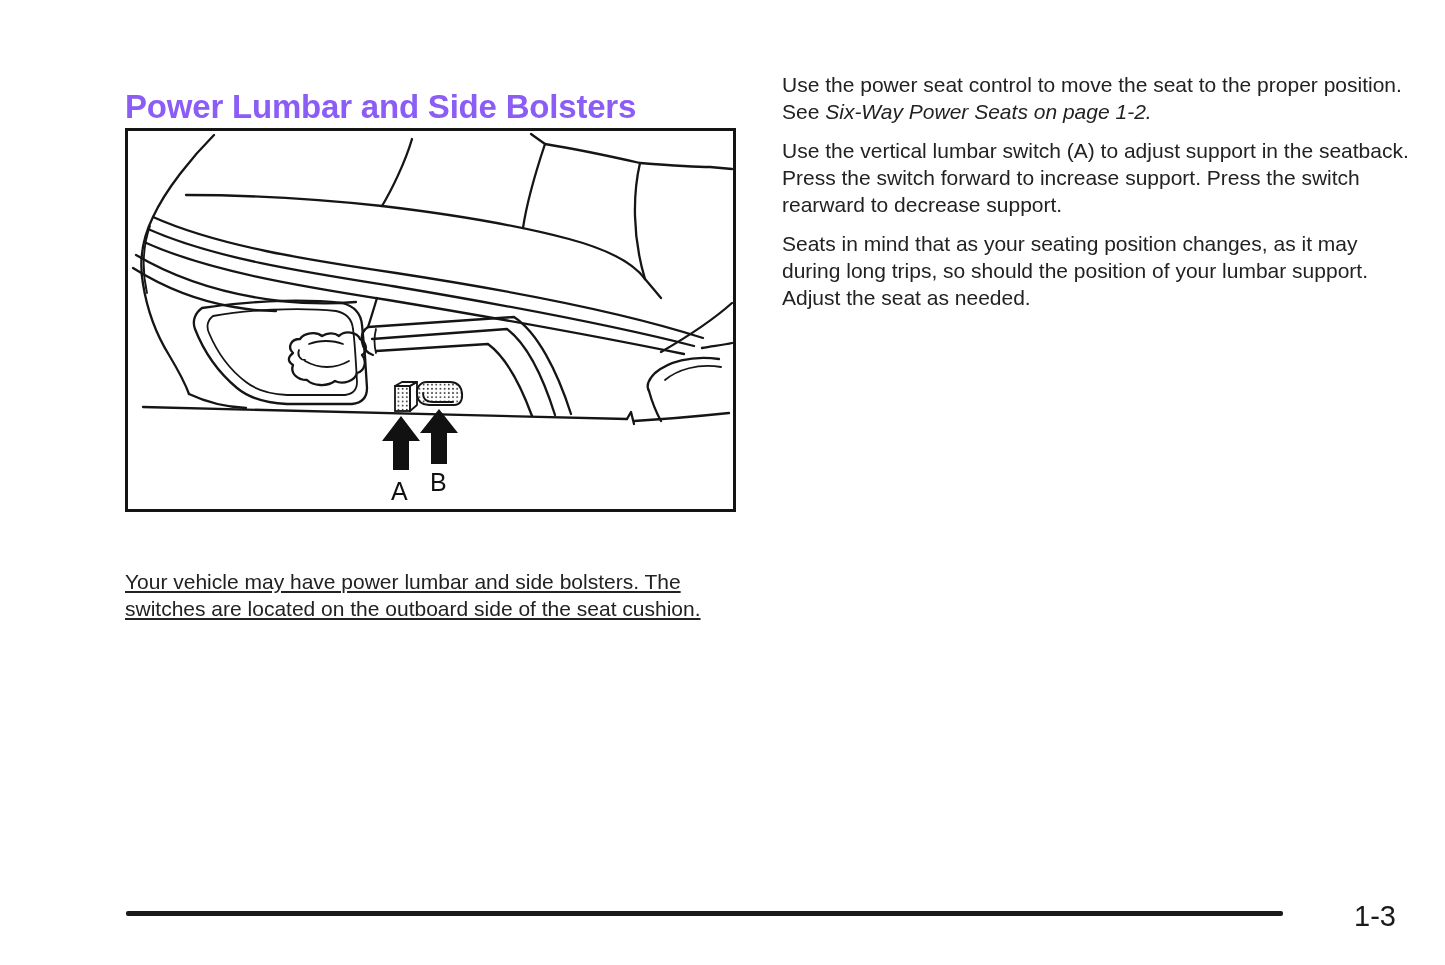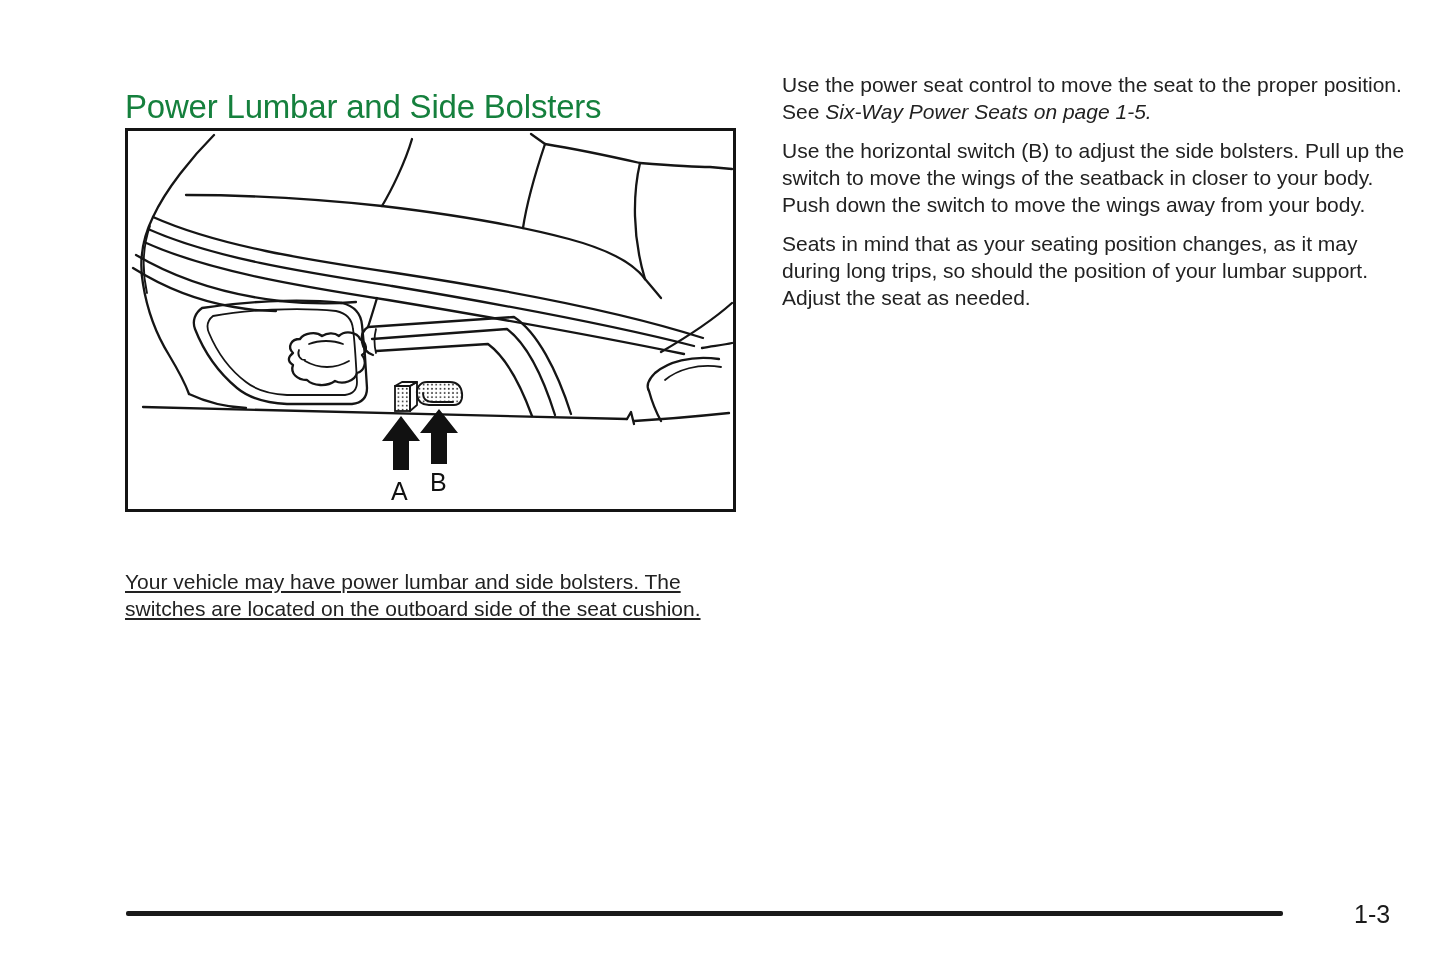--- a/index.html
+++ b/index.html
@@ -4,21 +4,21 @@
 <style>
   html,body{margin:0;padding:0;}
   body{
     width:1445px;height:965px;position:relative;overflow:hidden;
     background:#ffffff;color:#1f1f1f;
     font-family:"Liberation Sans", sans-serif;
     -webkit-font-smoothing:antialiased;
   }
   .page-title{
     position:absolute;left:125px;top:66px;
-    font-size:33px;font-weight:normal;letter-spacing:-0.2px;color:#15803d;
+    font-size:33px;font-weight:bold;letter-spacing:-0.2px;color:#8b5cf6;
     white-space:nowrap;
   }
   .figure-frame{
     position:absolute;left:125px;top:128px;width:611px;height:384px;
     border:3px solid #141414;box-sizing:border-box;background:#fff;
   }
   .figure-frame svg{display:block;width:100%;height:100%;}
   .caption{
     position:absolute;left:125px;top:547px;width:606px;
     font-size:21px;line-height:27px;color:#222;text-decoration:underline;
@@ -27,21 +27,21 @@
     position:absolute;left:782px;top:71px;width:628px;
     font-size:21px;line-height:27px;color:#222;
   }
   .right-col p{margin:0 0 12px 0;}
   .footer-rule{
     position:absolute;left:126px;top:911px;width:1157px;height:5px;
     background:#1a1a1a;border-radius:2px;
   }
   .page-number{
     position:absolute;left:1354px;top:900px;
-    font-size:25px;color:#1a1a1a;
+    font-size:29px;color:#1a1a1a;
   }
   .ln{fill:none;stroke:#151515;stroke-width:2.3;stroke-linecap:round;stroke-linejoin:round;}
   .thin{fill:none;stroke:#151515;stroke-width:1.8;stroke-linecap:round;stroke-linejoin:round;}
   .solid{fill:#111;stroke:none;}
   .fig-label{font-family:"Liberation Sans",sans-serif;font-size:25px;fill:#111;}
 </style>
 </head>
 <body>
 
 <h1 class="page-title">Power Lumbar and Side Bolsters</h1>
@@ -120,19 +120,19 @@
     <path class="solid" d="M311,278 L330,302 L319,302 L319,333 L303,333 L303,302 L292,302 Z"></path>
 
     <text class="fig-label" x="263" y="369">A</text>
     <text class="fig-label" x="302" y="360">B</text>
   </svg>
 </div>
 
 <p class="caption">Your vehicle may have power lumbar and side bolsters. The switches are located on the outboard side of the seat cushion.</p>
 
 <div class="right-col">
-  <p><span>Use the power seat control to move the seat to the proper position. See </span><i>Six-Way Power Seats on page 1-5.</i></p>
-  <p>Use the horizontal switch (B) to adjust the side bolsters. Pull up the switch to move the wings of the seatback in closer to your body. Push down the switch to move the wings away from your body.</p>
+  <p><span>Use the power seat control to move the seat to the proper position. See </span><i>Six-Way Power Seats on page 1-2.</i></p>
+  <p>Use the vertical lumbar switch (A) to adjust support in the seatback. Press the switch forward to increase support. Press the switch rearward to decrease support.</p>
   <p>Seats in mind that as your seating position changes, as it may during long trips, so should the position of your lumbar support. Adjust the seat as needed.</p>
 </div>
 
 <div class="footer-rule"></div>
 <div class="page-number">1-3</div>
 
 </body></html>

